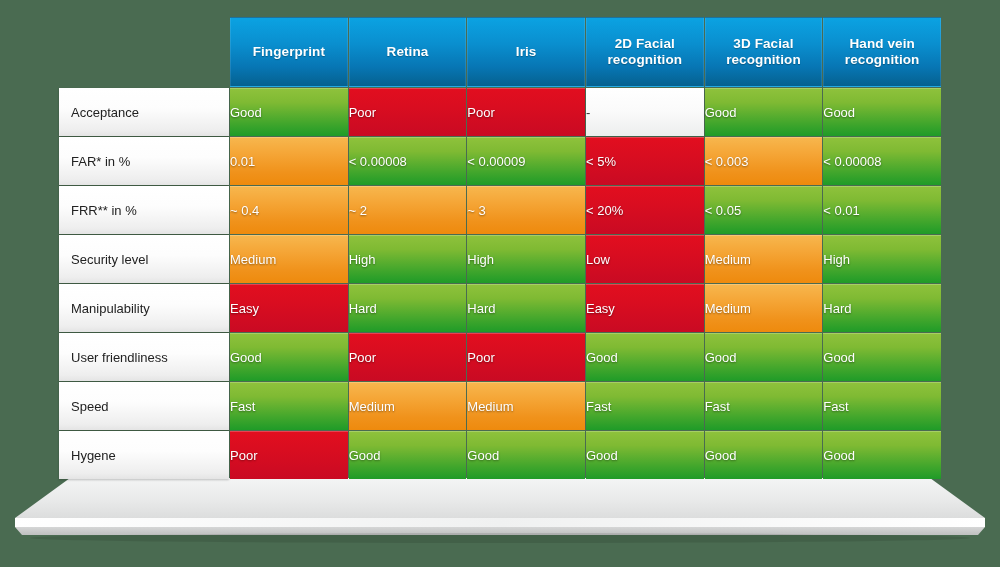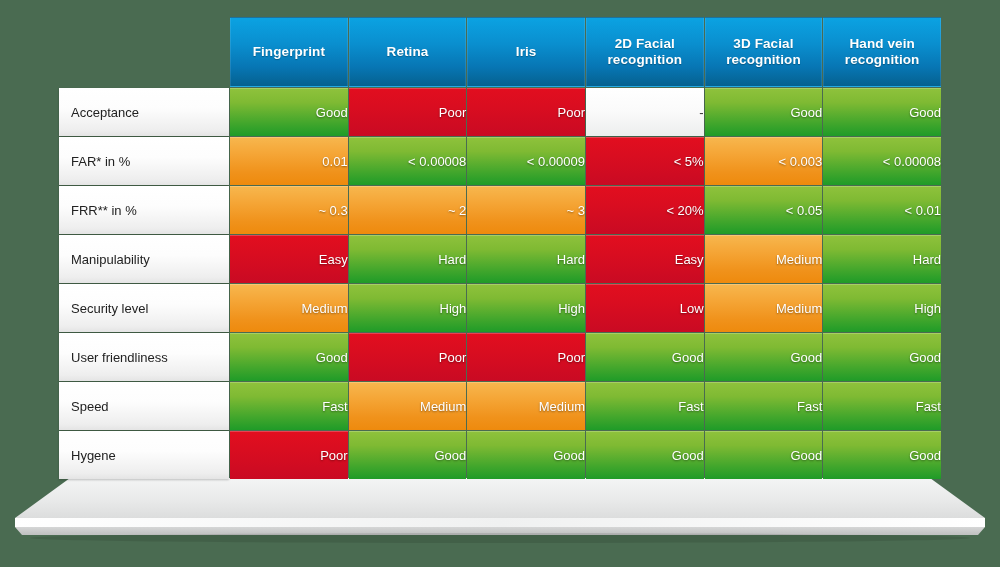--- a/index.html
+++ b/index.html
@@ -77,21 +77,21 @@
     text-align: left;
     vertical-align: middle;
     padding: 0 2px 0 12px;
     box-shadow: 0 1px 2px rgba(0,0,0,0.22);
     border: none;
   }
 
   
   td.val {
     height: 48px;
-    text-align: right;
+    text-align: left;
     vertical-align: middle;
     color: #ffffff;
     font-size: 13px;
     font-weight: normal;
     text-shadow: 0 1px 2px rgba(0,0,0,0.42);
     border: none;
     position: relative;
   }
 
   td.val.green {
@@ -181,46 +181,46 @@
           <td class="rowlabel">FAR* in %</td>
           <td class="val orange">0.01</td>
           <td class="val green">&lt; 0.00008</td>
           <td class="val green">&lt; 0.00009</td>
           <td class="val red">&lt; 5%</td>
           <td class="val orange">&lt; 0.003</td>
           <td class="val green">&lt; 0.00008</td>
         </tr>
         <tr>
           <td class="rowlabel">FRR** in %</td>
-          <td class="val orange">~ 0.3</td>
+          <td class="val orange">~ 0.4</td>
           <td class="val orange">~ 2</td>
           <td class="val orange">~ 3</td>
           <td class="val red">&lt; 20%</td>
           <td class="val green">&lt; 0.05</td>
           <td class="val green">&lt; 0.01</td>
         </tr>
         <tr>
+          <td class="rowlabel">Security level</td>
+          <td class="val orange">Medium</td>
+          <td class="val green">High</td>
+          <td class="val green">High</td>
+          <td class="val red">Low</td>
+          <td class="val orange">Medium</td>
+          <td class="val green">High</td>
+        </tr>
+        <tr>
           <td class="rowlabel">Manipulability</td>
           <td class="val red">Easy</td>
           <td class="val green">Hard</td>
           <td class="val green">Hard</td>
           <td class="val red">Easy</td>
           <td class="val orange">Medium</td>
           <td class="val green">Hard</td>
         </tr>
         <tr>
-          <td class="rowlabel">Security level</td>
-          <td class="val orange">Medium</td>
-          <td class="val green">High</td>
-          <td class="val green">High</td>
-          <td class="val red">Low</td>
-          <td class="val orange">Medium</td>
-          <td class="val green">High</td>
-        </tr>
-        <tr>
           <td class="rowlabel">User friendliness</td>
           <td class="val green">Good</td>
           <td class="val red">Poor</td>
           <td class="val red">Poor</td>
           <td class="val green">Good</td>
           <td class="val green">Good</td>
           <td class="val green">Good</td>
         </tr>
         <tr>
           <td class="rowlabel">Speed</td>

